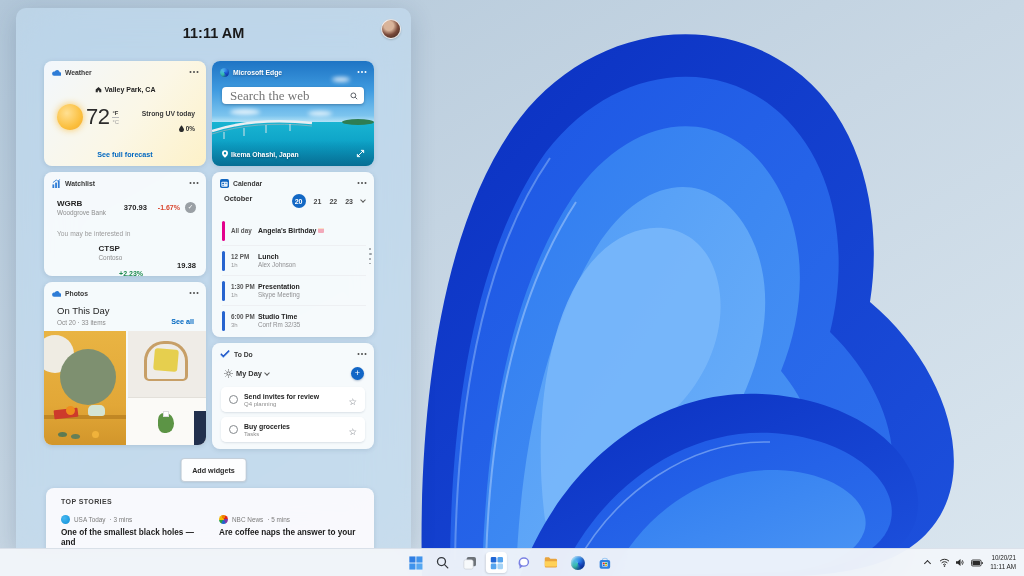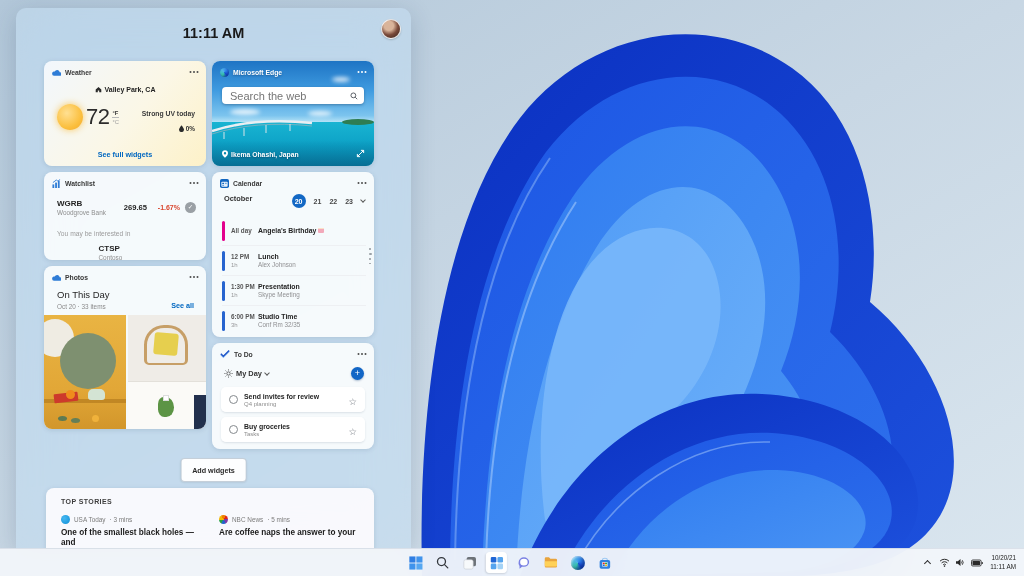--- a/index.html
+++ b/index.html
@@ -58,28 +58,28 @@
   .edge-sky{position:absolute;inset:0;
     background:linear-gradient(180deg,#1e74c4 0%,#3f9be0 28%,#7cc4ee 52%,#b4e2f6 58%);}
   .edge-sea{position:absolute;left:0;right:0;top:58%;bottom:0;
     background:linear-gradient(180deg,#19b4d2 0%,#0ca1c6 55%,#0a93b8 100%);}
   .edge-shade{position:absolute;left:0;right:0;bottom:0;height:26px;
     background:linear-gradient(180deg,rgba(0,40,80,0) 0%,rgba(0,40,80,.35) 100%);}
   .cloud{position:absolute;background:rgba(255,255,255,.8);filter:blur(2px);border-radius:50%;}
   .search-box{position:absolute;top:26px;left:10px;right:10px;height:17px;background:#fff;
     border-radius:4px;box-shadow:0 1px 3px rgba(0,30,60,.35);display:flex;align-items:center;
     padding:0 6px;z-index:4;}
-  .search-input{flex:1;border:0;outline:0;background:transparent;font-size:11px;color:#4a4a4a;
-    font-family:Liberation Sans, sans-serif;min-width:0;}
+  .search-input{flex:1;border:0;outline:0;background:transparent;font-size:13px;color:#4a4a4a;
+    font-family:Liberation Serif, serif;min-width:0;}
   .edge-caption{position:absolute;bottom:8px;left:10px;display:flex;align-items:center;gap:3px;
     color:#fff;font-size:6.8px;font-weight:700;text-shadow:0 1px 2px rgba(0,40,80,.5);z-index:4;}
   .expand-btn{position:absolute;bottom:8px;right:9px;z-index:4;}
 
   
-  .watchlist{height:88px;}
+  .watchlist{height:104px;}
   .stock{position:absolute;left:13px;right:10px;display:flex;align-items:center;}
   .stock-1{top:27px;} .stock-2{top:72px;flex-direction:column;}
   .st-names{width:56px;}
   .st-sym{font-size:8px;font-weight:700;color:#242424;}
   .st-co{font-size:6.4px;color:#8e8e8e;margin-top:1px;}
   .st-price{font-size:7.6px;font-weight:700;color:#242424;margin-left:auto;}
   .st-chg{font-size:7px;font-weight:700;width:33px;text-align:right;}
   .check-circle{width:11px;height:11px;border-radius:50%;background:#9aa0a5;margin-left:5px;
     display:flex;align-items:center;justify-content:center;flex:none;}
   .check-circle::after{content:"✓";font-size:6.5px;color:#fff;line-height:1;}
@@ -248,42 +248,42 @@
             <span class="w-cond">
               <span class="w-cond-t">Strong UV today</span>
               <span class="w-precip">
                 <svg width="5" height="7" viewBox="0 0 6 8">
                     <path fill="#2b2b2b" d="M3,0 C3,0 6,3.6 6,5.3 a3,3 0 1 1 -6,0 C0,3.6 3,0 3,0 Z"></path>
                   </svg>
                 <span>0%</span>
               </span>
             </span>
           </div>
-          <div class="w-link">See full widgets</div>
+          <div class="w-link">See full forecast</div>
         </div>
 
         <div class="card watchlist">
           <div class="card-h">
             <svg width="9" height="9" viewBox="0 0 10 10">
                 <rect x="0.5" y="6" width="2" height="4" fill="#2e7cd6"></rect>
                 <rect x="3.5" y="4" width="2" height="6" fill="#2e7cd6"></rect>
                 <rect x="6.5" y="2" width="2" height="8" fill="#2e7cd6"></rect>
                 <path d="M1,4 L5,1 L6.5,2.5 L9,0.5" stroke="#2e7cd6" stroke-width="1" fill="none"></path>
               </svg>
             <span class="card-title">Watchlist</span>
             <span class="menu-btn">
                 <span class="dots"></span>
               </span>
           </div>
           <div class="stock stock-1">
             <span class="st-names">
               <div class="st-sym">WGRB</div>
               <div class="st-co">Woodgrove Bank</div>
             </span>
-            <span class="st-price">269.65</span>
+            <span class="st-price">370.93</span>
             <span class="st-chg" style="color: rgb(217, 71, 47);">-1.67%</span>
             <span class="check-circle"></span>
           </div>
           <div class="suggest">You may be interested in</div>
           <div class="stock stock-2">
             <span class="st-names">
               <div class="st-sym">CTSP</div>
               <div class="st-co">Contoso</div>
             </span>
             <span class="st-price">19.38</span>

